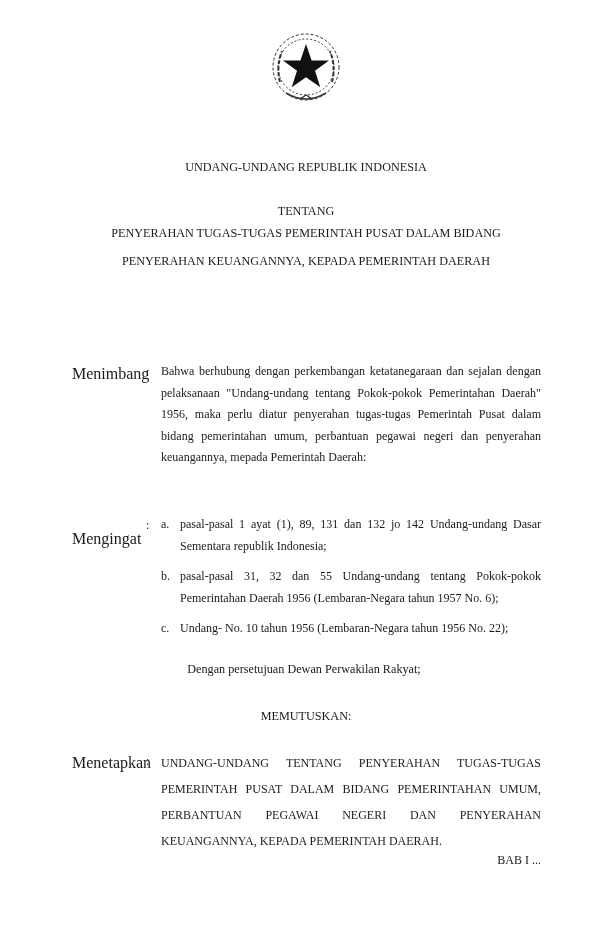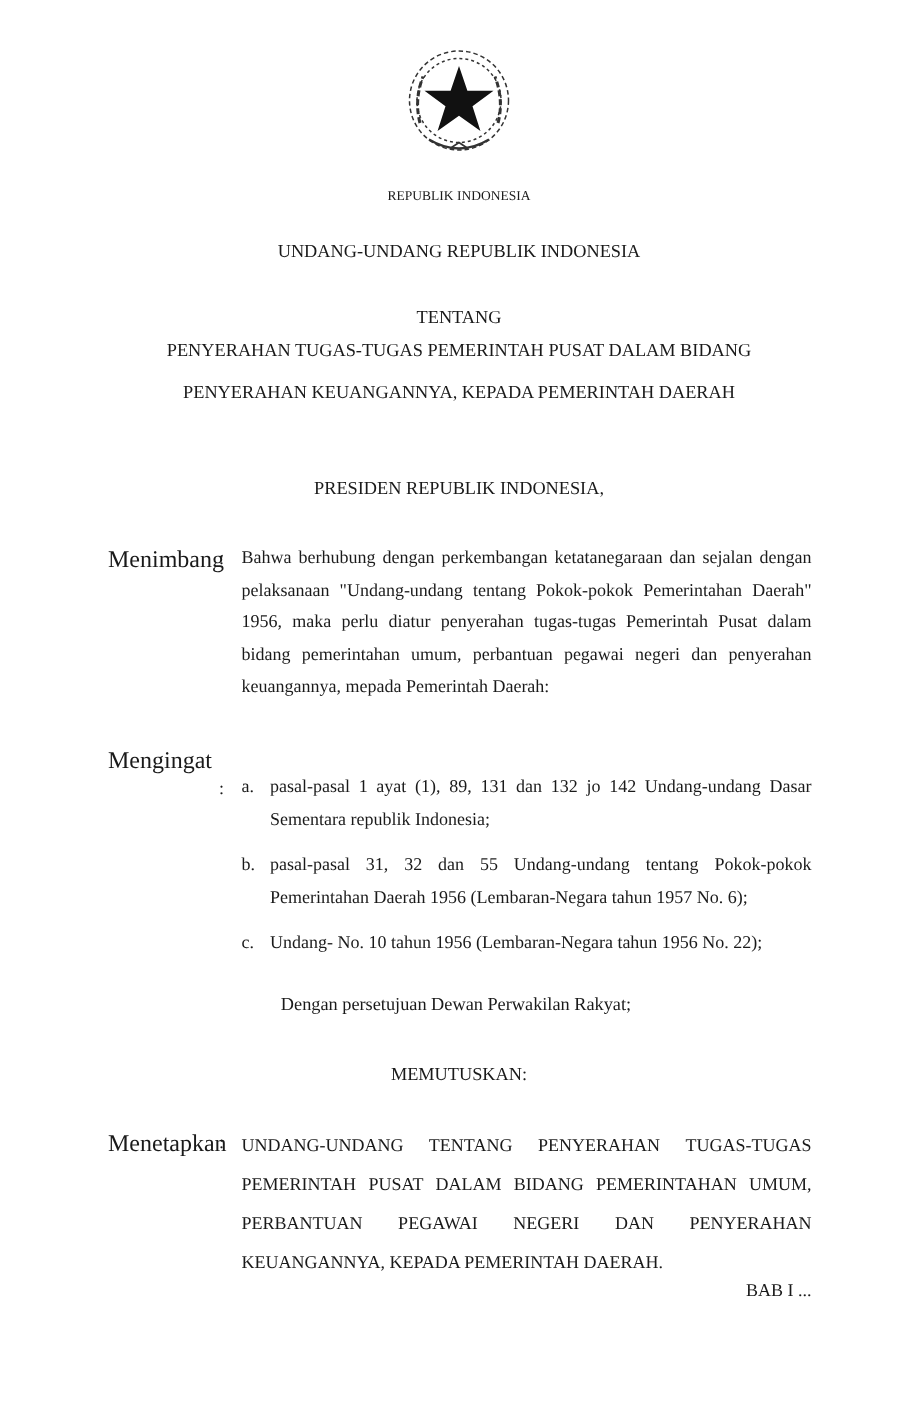--- a/index.html
+++ b/index.html
@@ -34,34 +34,32 @@
         <circle cx="40" cy="40" r="33" stroke-dasharray="3 2"></circle>
         <circle cx="40" cy="40" r="28" stroke-dasharray="2 2"></circle>
         <path d="M14 55 Q10 40 16 24" stroke-width="2" stroke-dasharray="4 2"></path>
         <path d="M66 55 Q70 40 64 24" stroke-width="2" stroke-dasharray="4 2"></path>
         <path d="M20 66 Q40 78 60 66" stroke-width="1.5"></path>
         <path d="M34 72 L40 68 L46 72" stroke-width="1.2"></path>
       </g>
       <polygon fill="#111" points="40,17 45.6,33.5 63,33.5 49,43.8 54.3,60.3 40,50.2 25.7,60.3 31,43.8 17,33.5 34.4,33.5"></polygon>
     </svg>
   </div>
-  <div class="hdr" style="top:125px">REPUBLIK INDONESIA</div>
 
   <div class="center" style="top:160px">UNDANG-UNDANG REPUBLIK INDONESIA</div>
   <div class="center" style="top:204px">TENTANG</div>
   <div class="center" style="top:226px">PENYERAHAN TUGAS-TUGAS PEMERINTAH PUSAT DALAM BIDANG</div>
   <div class="center" style="top:254px">PENYERAHAN KEUANGANNYA, KEPADA PEMERINTAH DAERAH</div>
 
-  <div class="center" style="top:318px">PRESIDEN REPUBLIK INDONESIA,</div>
 
   <div class="label" style="top:365px">Menimbang</div>
   <div class="colon" style="left:146px; top:365px">:</div>
   <div class="para" style="top:361px">Bahwa berhubung dengan perkembangan ketatanegaraan dan sejalan dengan pelaksanaan "Undang-undang tentang Pokok-pokok Pemerintahan Daerah" 1956, maka perlu diatur penyerahan tugas-tugas Pemerintah Pusat dalam bidang pemerintahan umum, perbantuan pegawai negeri dan penyerahan keuangannya, mepada Pemerintah Daerah:</div>
 
-  <div class="label" style="top:499px">Mengingat</div>
+  <div class="label" style="top:530px">Mengingat</div>
   <div class="colon" style="left:146px; top:518px">:</div>
 
   <div class="item" style="top:514px">
     <span class="mk">a.</span>
     <span class="tx">pasal-pasal 1 ayat (1), 89, 131 dan 132 jo 142 Undang-undang Dasar Sementara republik Indonesia;</span>
   </div>
   <div class="item" style="top:566px">
     <span class="mk">b.</span>
     <span class="tx">pasal-pasal 31, 32 dan 55 Undang-undang tentang Pokok-pokok Pemerintahan Daerah 1956 (Lembaran-Negara tahun 1957 No. 6);</span>
   </div>

